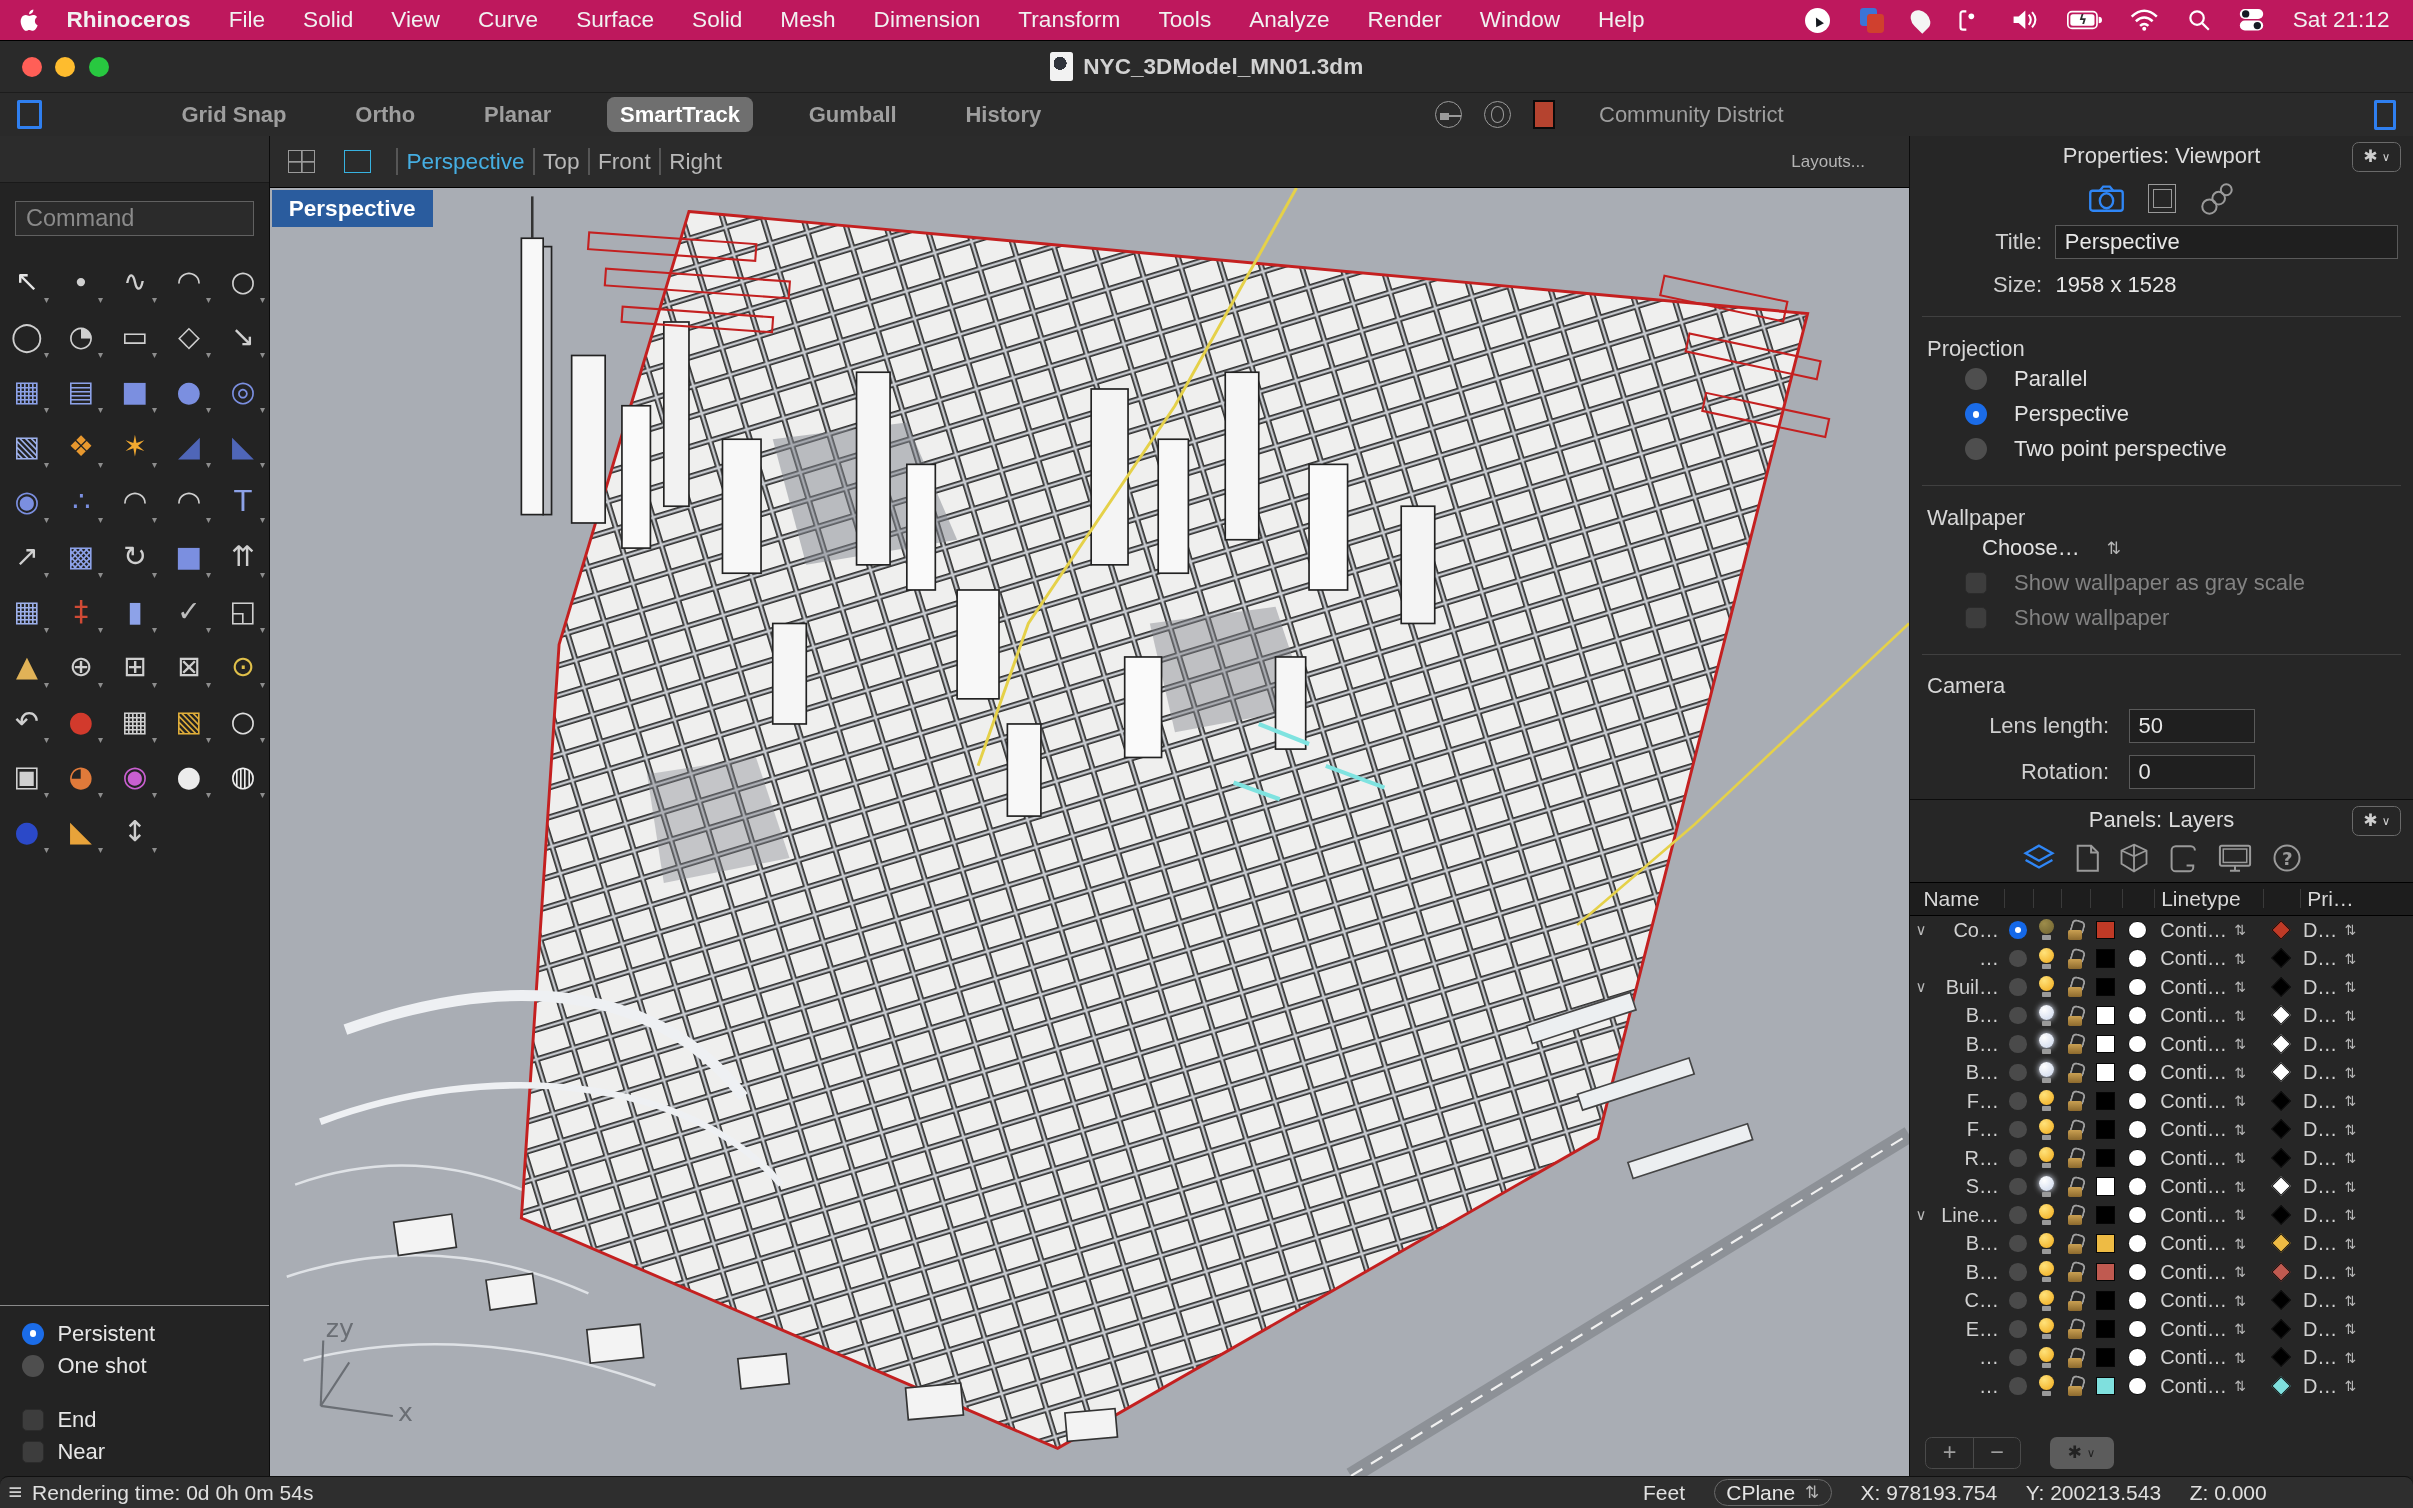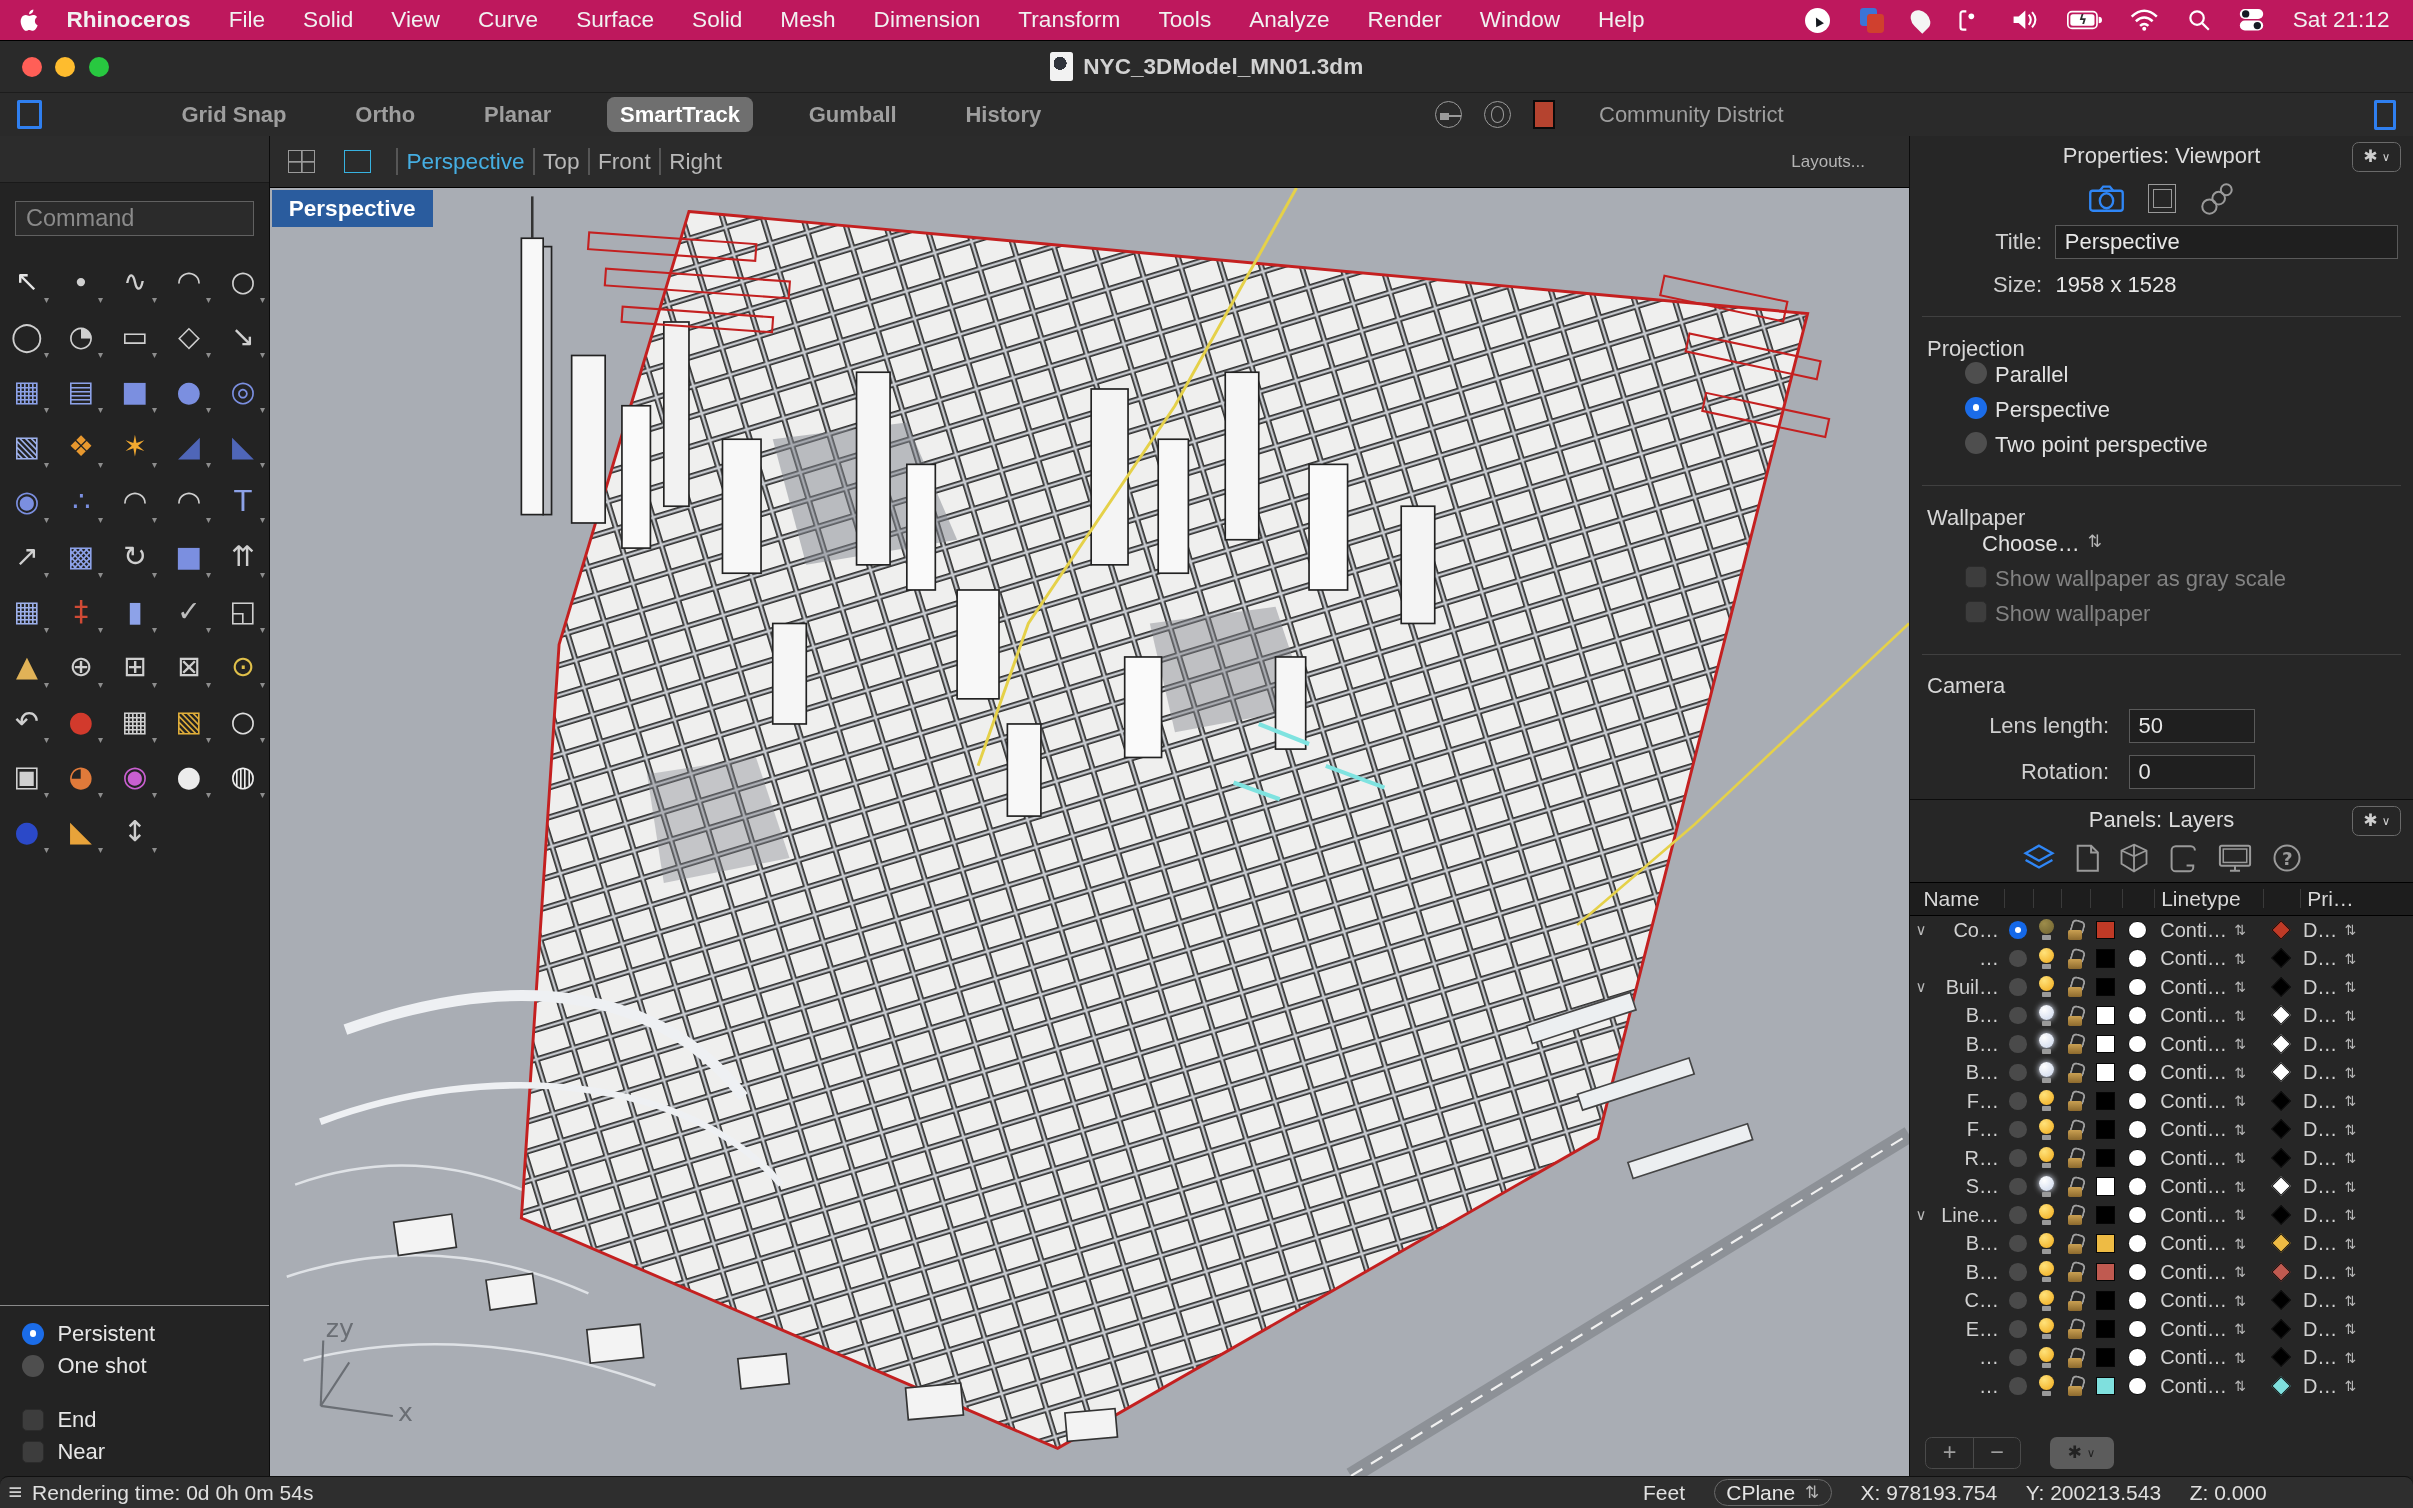--- a/index.html
+++ b/index.html
@@ -99,21 +99,21 @@
   .picon{display:flex;align-items:center;justify-content:center}
   .frame-ico{width:28.5px;height:28.5px;border:1.7px solid #9a9a9a;display:flex;align-items:center;justify-content:center}
   .frame-ico::after{content:'';width:17px;height:17px;border:1.7px solid #9a9a9a}
   .prow{display:flex;align-items:center;margin:0 0 0 0;padding:0 15px}
   .plabel{width:117px;text-align:right;color:#cfcfcf;font-size:22px;margin-right:13.4px;flex:0 0 auto}
   .pinput{height:34px;background:#1f1f1f;border:0.8px solid #5a5a5a;color:#e8e8e8;font-size:22px;padding:0 8.4px;font-family:inherit}
   .t-input{flex:1 1 auto}
   .pvalue{color:#e8e8e8;font-size:22px}
   .sep{border:0;border-top:0.8px solid #404040;margin:18.4px 11.7px}
   .sect{color:#d6d6d6;font-size:22px;padding:0 0 0 17px}
-  .subrow{display:flex;gap:8px;height:35px;margin-left:55px;color:#e2e2e2;font-size:22px}
+  .subrow{display:flex;align-items:center;gap:27px;height:35px;margin-left:55px;color:#e2e2e2;font-size:22px}
   .subrow.dis{color:#828282}
   .stepchar{color:#b5b5b5;font-size:17px}
   .caml{width:184px;text-align:right;color:#cfcfcf;font-size:22px;margin-right:20px;flex:0 0 auto}
   .camin{width:126px}
 
   
   .layers{flex:1 1 auto;display:flex;flex-direction:column;min-height:0}
   .lico-row{display:flex;align-items:center;justify-content:center;gap:20px;margin:3.4px 0 8.4px}
   .thead{height:34px;background:#1d1d1d;border-top:0.8px solid #000;border-bottom:0.8px solid #000;display:flex;align-items:center;color:#d8d8d8;font-size:21px}
   .th{height:60%;display:flex;align-items:center;border-left:0.8px solid #3a3a3a;padding-left:6.7px}

